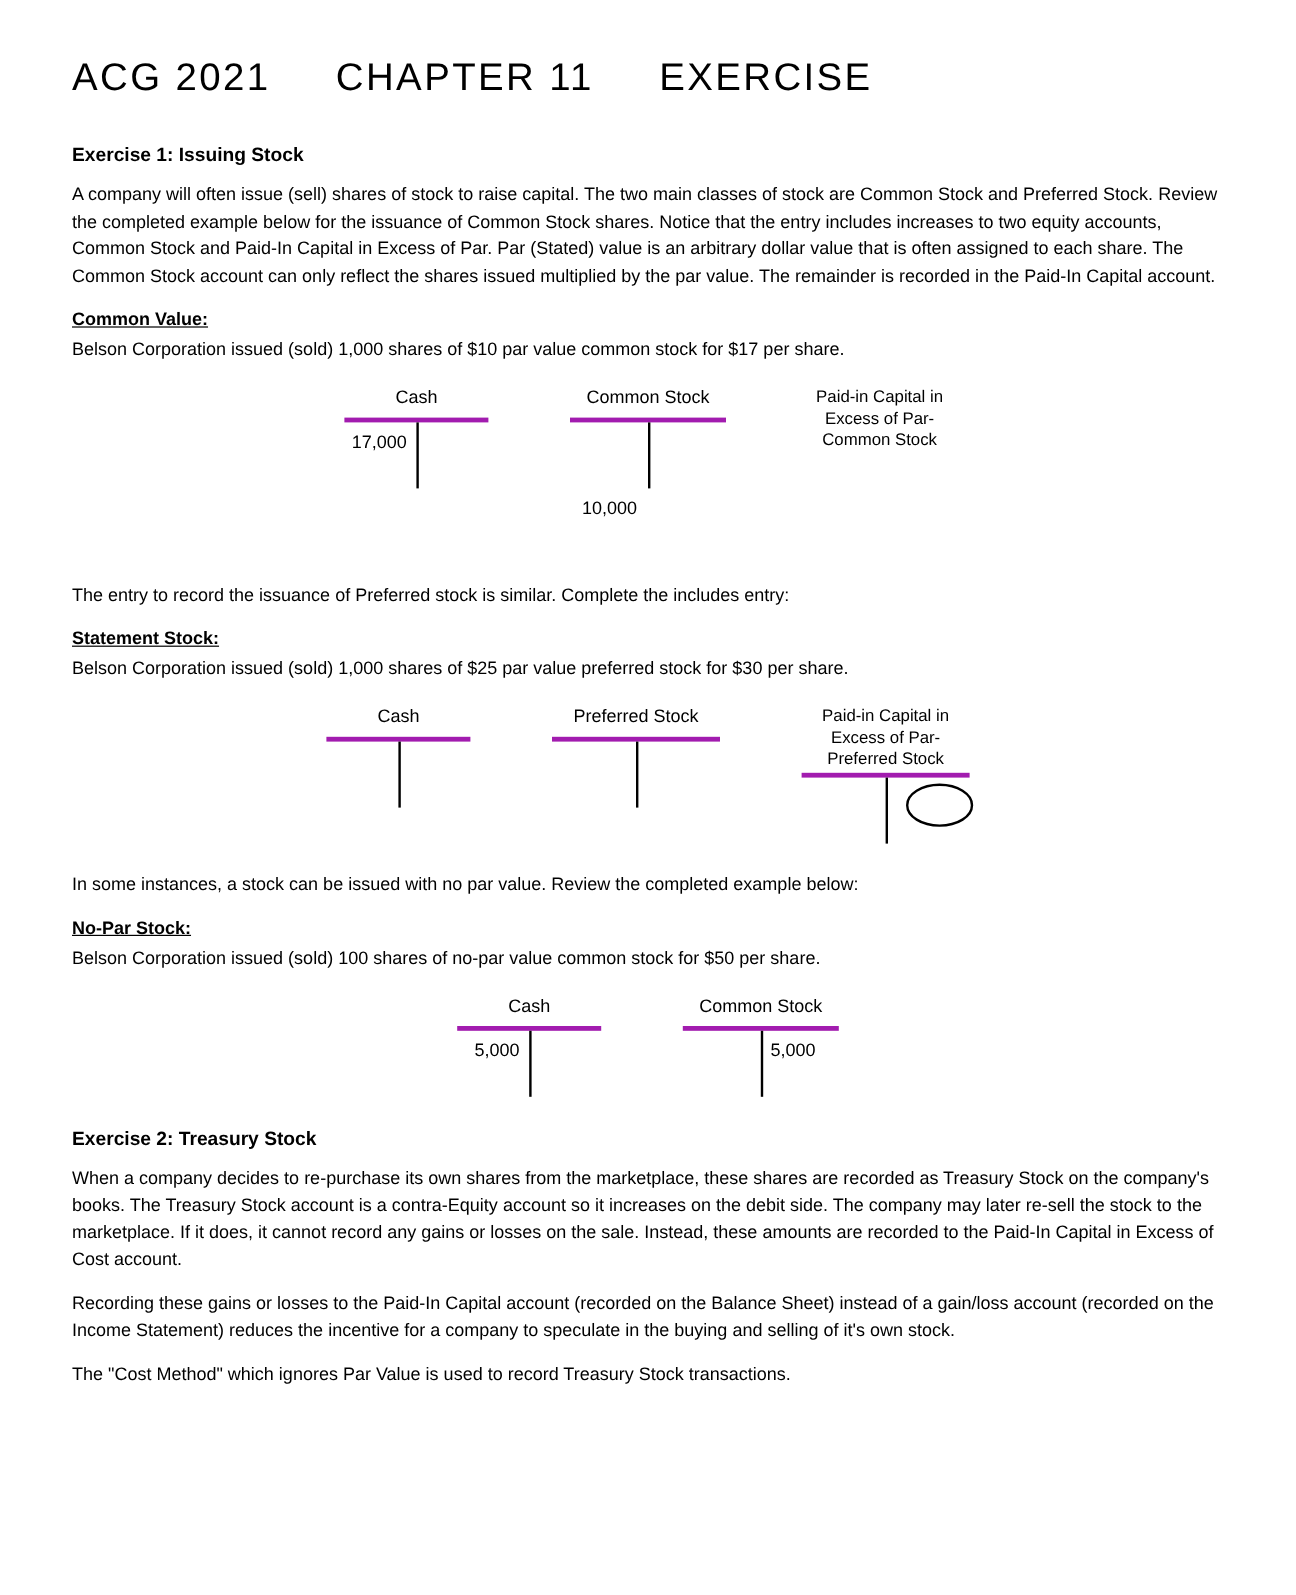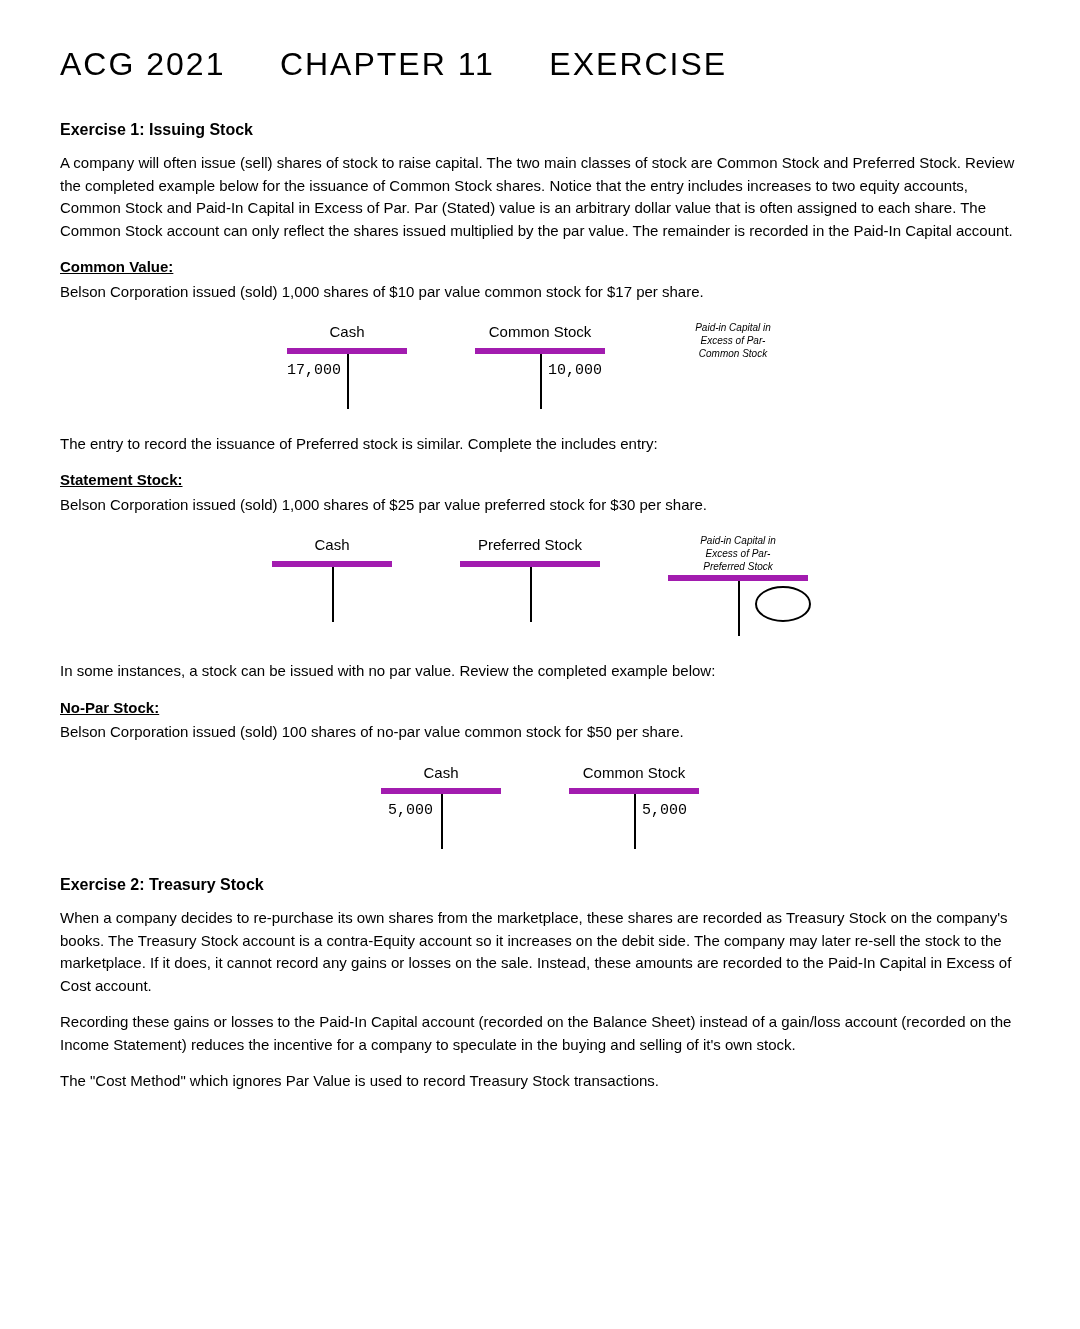--- a/index.html
+++ b/index.html
@@ -44,32 +44,30 @@
       align-items: center;
       min-width: 120px;
     }
     .t-account-label {
       font-size: 15px;
       text-align: center;
       margin-bottom: 4px;
       white-space: nowrap;
     }
     .t-account-label-small {
-      font-size: 10px;
+      font-size: 14px;
       text-align: center;
       margin-bottom: 2px;
       line-height: 1.3;
-      font-style: italic;
     }
     .t-bar {
       width: 100%;
-      border-top: 6px solid #a21caf;
+      border-top: 4px solid #a21caf;
       display: flex;
       position: relative;
-      font-family: Liberation Mono, monospace;
     }
     .t-bar::after {
       content: '';
       position: absolute;
       left: 50%;
       top: 0;
       height: 55px;
       border-left: 2px solid #000;
     }
     .t-left {
@@ -111,21 +109,21 @@
   <div class="t-account">
     <div class="t-account-label">Cash</div>
     <div class="t-bar" style="min-width:110px;">
       <div class="t-left">17,000</div>
       <div class="t-right"></div>
     </div>
   </div>
 
   <div class="t-account">
     <div class="t-account-label">Common Stock</div>
-    <div class="t-bar" style="min-width:130px;">
+    <div class="t-bar" style="min-width:130px;flex-direction:column;">
       <div class="t-left"></div>
       <div class="t-right">10,000</div>
     </div>
   </div>
 
   <div class="t-account">
     <div class="t-account-label-small">
       <span>Paid-in Capital in</span><br>
       <span>Excess of Par-</span><br>
       <span>Common Stock</span>

